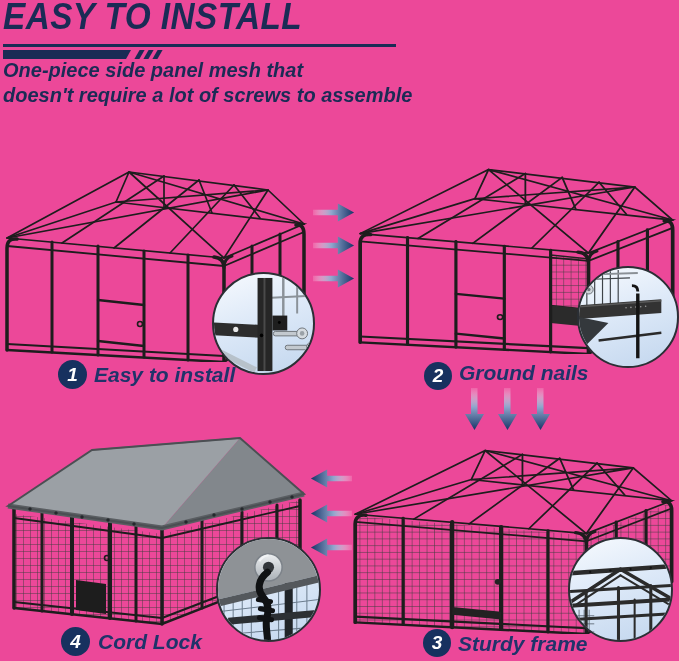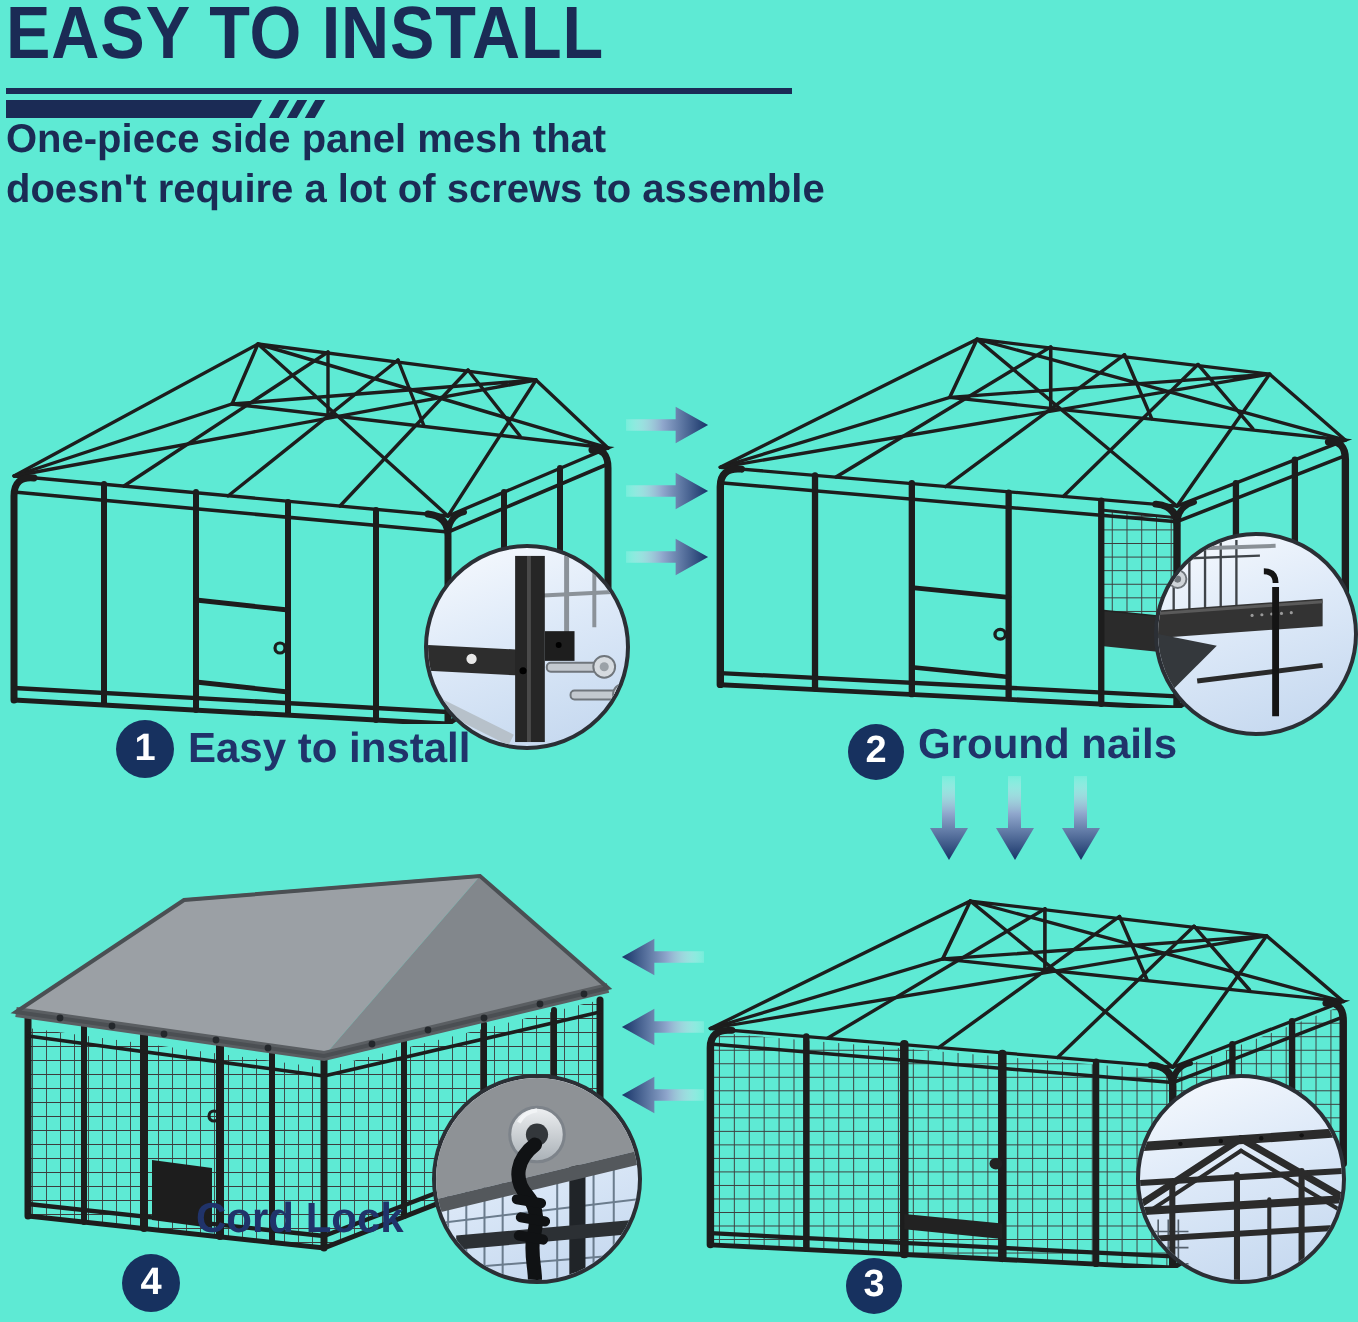--- a/index.html
+++ b/index.html
@@ -1,17 +1,17 @@
 <!DOCTYPE html>
 <html><head>
 <meta charset="utf-8">
 <style>
   html,body{margin:0;padding:0;background:#fff;}
-  .canvas{position:relative;width:679px;height:661px;background:#5eead4;overflow:hidden;
-          font-family:"Liberation Sans",sans-serif;color:#1b2b55;}
+  .canvas{position:relative;width:679px;height:661px;background:#ec4899;overflow:hidden;
+          font-family:"Liberation Sans",sans-serif;color:#1b2b55;font-style:italic;}
   .abs{position:absolute;}
   .title{left:3px;top:-4px;font-size:37px;font-weight:bold;letter-spacing:.5px;white-space:nowrap;
          transform:scaleX(.9);transform-origin:left top;color:#1b2b55;}
   .underline{left:3px;top:44px;width:393px;height:2.5px;background:#1b2b55;}
   .accentbar{left:3px;top:50px;width:128px;height:9px;background:#1b2b55;
              clip-path:polygon(0 0,100% 0,calc(100% - 5px) 100%,0 100%);}
   .slash{top:50px;width:5px;height:9px;background:#1b2b55;transform:skewX(-30deg);}
   .sub{left:3px;font-size:20px;font-weight:bold;white-space:nowrap;color:#1b2b55;}
   .badge{width:29px;height:29px;border-radius:50%;background:#17315f;color:#fff;
          font-size:19px;font-weight:bold;display:flex;align-items:center;justify-content:center;}
@@ -370,17 +370,18 @@
       <g fill="#111">
         <circle cx="20" cy="32.6" r="1.1"></circle>
           <circle cx="40" cy="31.2" r="1.1"></circle>
         <circle cx="60" cy="29.8" r="1.1"></circle>
           <circle cx="80" cy="28.4" r="1.1"></circle>
       </g>
     </svg>
   </div>
 
   <div class="abs badge" style="left:61px;top:627px">4</div>
-  <div class="abs steptext" style="left:98px;top:595px">Cord Lock</div>
+  <div class="abs steptext" style="left:98px;top:627px">Cord Lock</div>
 
   <div class="abs badge" style="left:423px;top:629px;width:28px;height:28px">3</div>
+  <div class="abs steptext" style="left:458px;top:629px">Sturdy frame</div>
 
 </div>
 
 </body></html>

